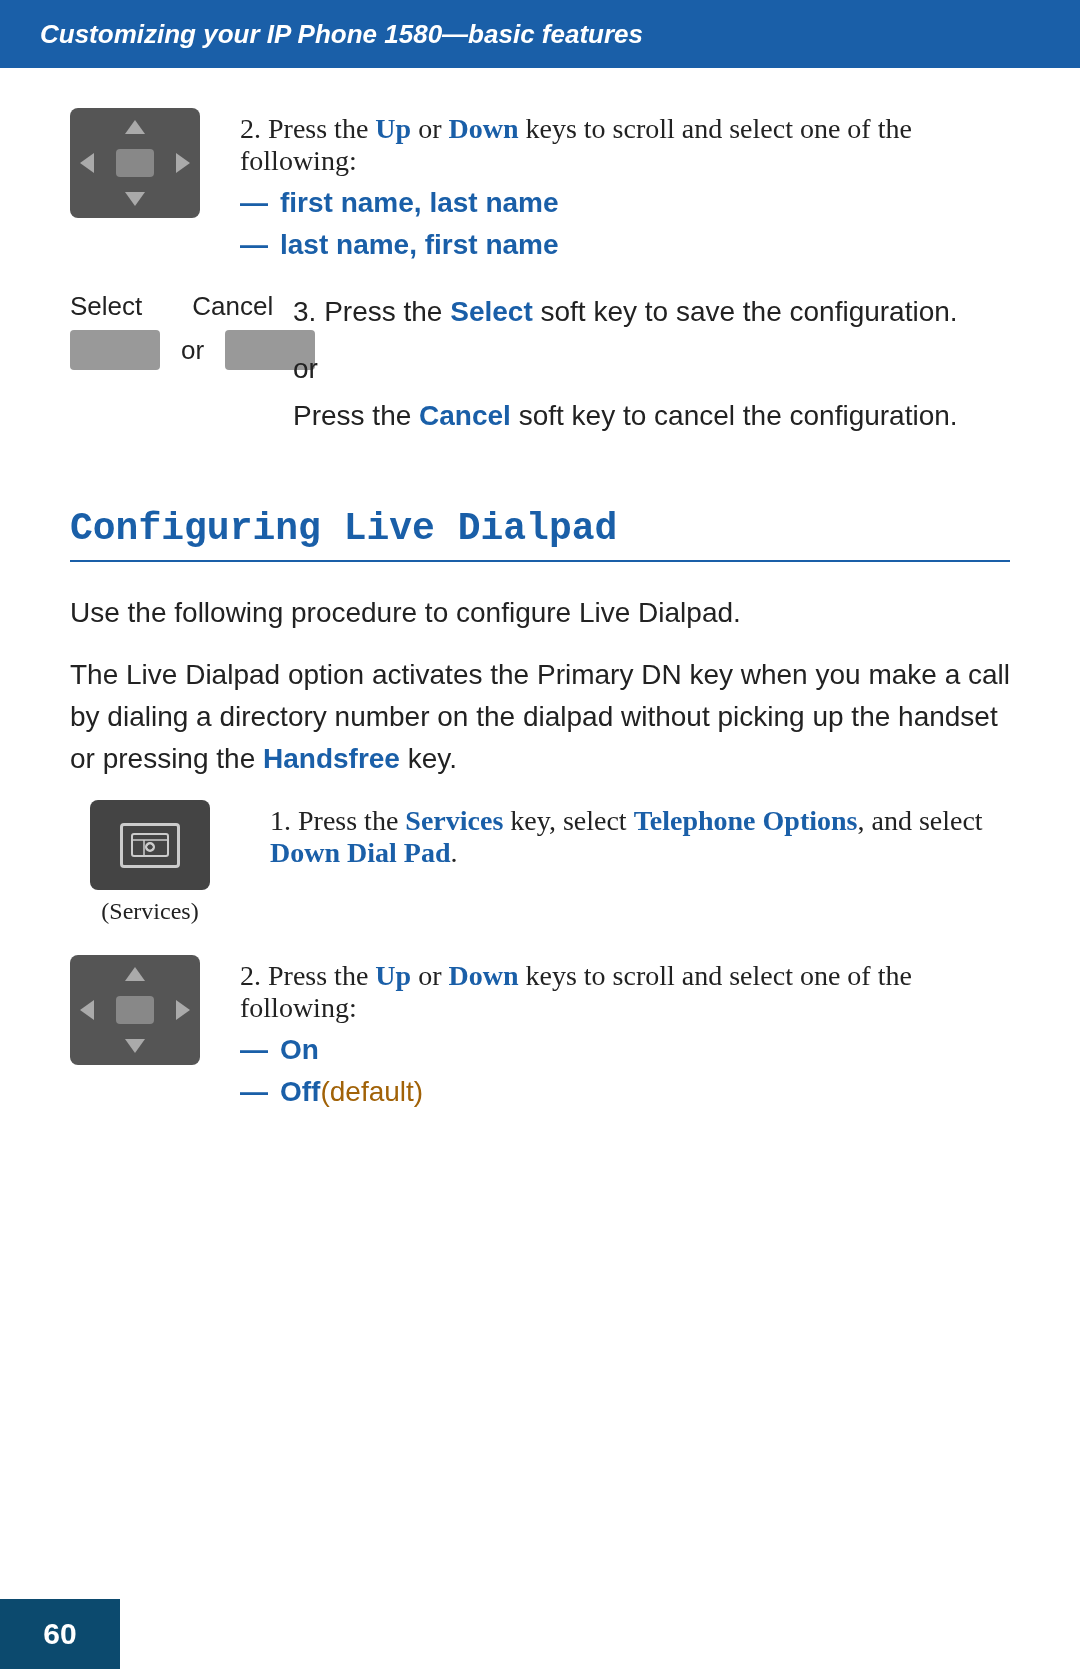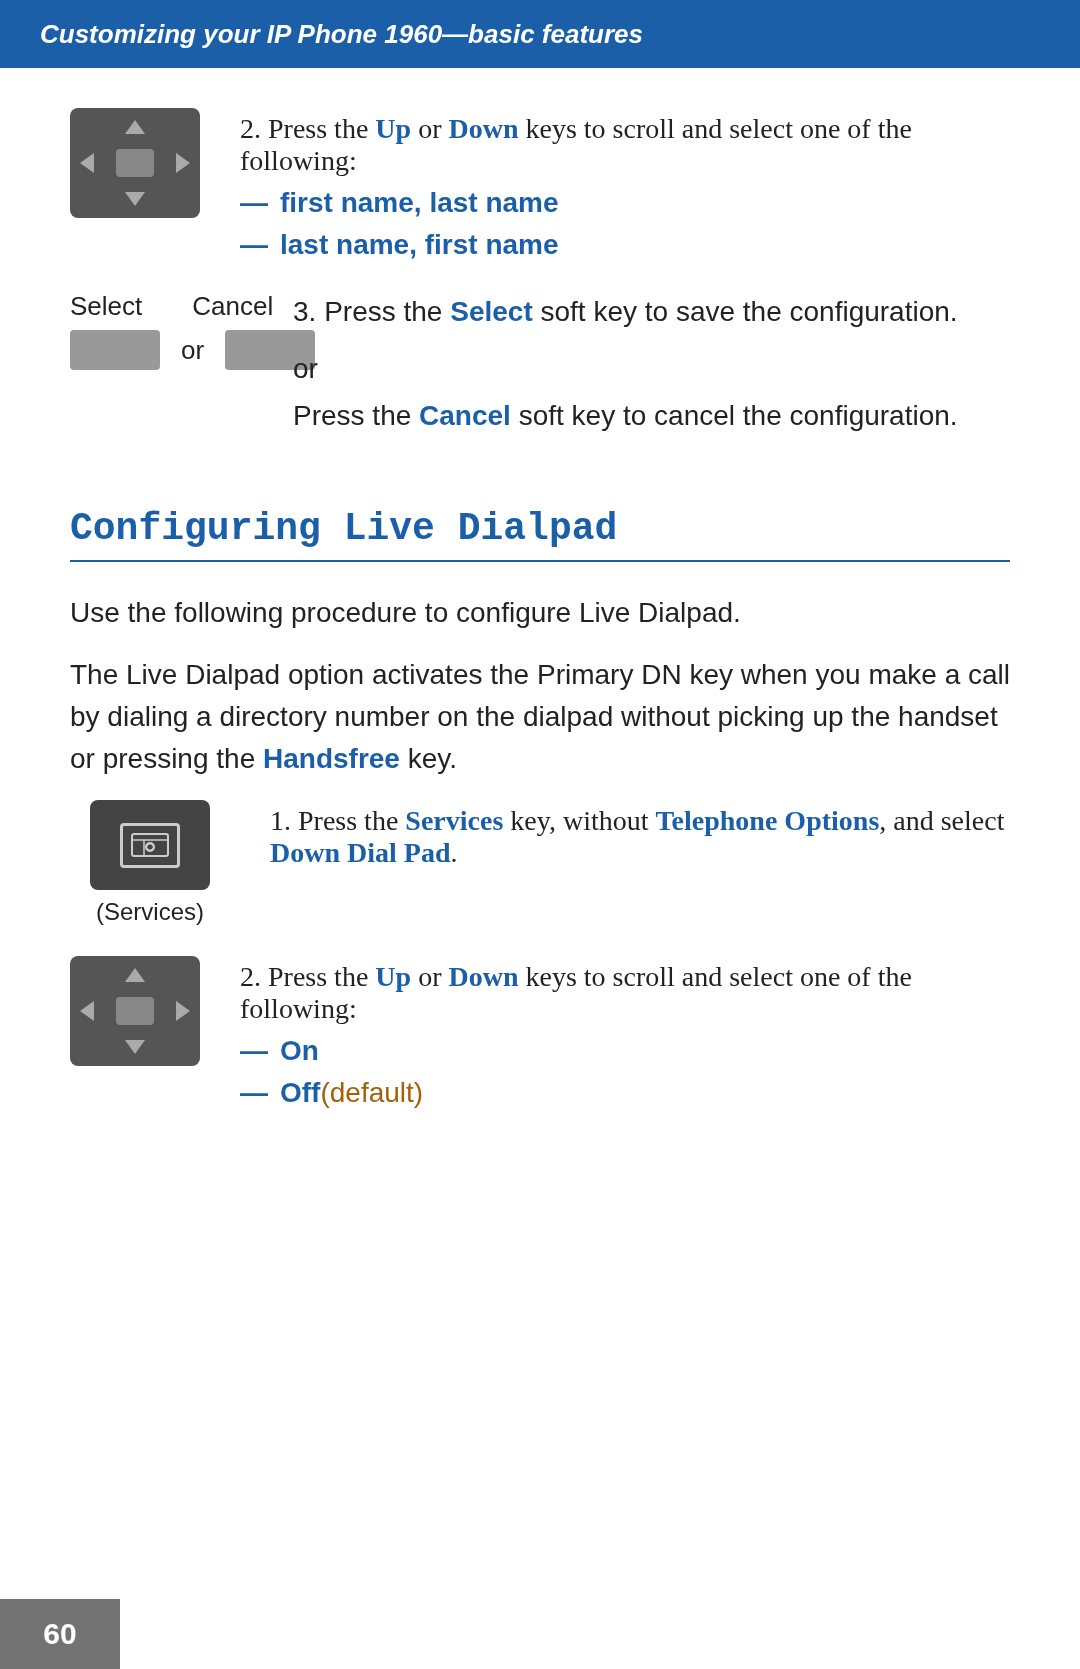--- a/index.html
+++ b/index.html
@@ -227,51 +227,52 @@
       margin-top: 8px;
       text-align: center;
     }
 
     .step-image-col {
       display: flex;
       flex-direction: column;
       align-items: center;
       flex-shrink: 0;
       width: 160px;
+      font-family: Liberation Serif, serif;
     }
 
     
     .page-footer {
       position: absolute;
       bottom: 0;
       left: 0;
       width: 120px;
       height: 70px;
-      background: #737373;
+      background: #0c4a6e;
       display: flex;
       align-items: center;
       justify-content: center;
     }
     .page-number {
       color: #ffffff;
       font-size: 30px;
       font-weight: bold;
     }
 
     .or-line {
       margin: 10px 0;
       font-size: 28px;
       color: #222;
     }
   </style>
 </head>
 <body>
 
 <div class="header-bar">
-  <span>Customizing your IP Phone 1960—basic features</span>
+  <span>Customizing your IP Phone 1580—basic features</span>
 </div>
 
 <div class="page-content">
 
   <div class="step-row">
     <div class="step-image">
       <div class="nav-key-img">
         <div class="arrow-up"></div>
         <div class="arrow-down"></div>
         <div class="arrow-left"></div>
@@ -336,21 +337,21 @@
             <circle cx="20" cy="17" r="4" stroke="#ccc" stroke-width="2" fill="none"></circle>
             <path d="M16 17 Q20 10 24 17" stroke="#ccc" stroke-width="1.5" fill="none"></path>
             <path d="M16 17 Q20 24 24 17" stroke="#ccc" stroke-width="1.5" fill="none"></path>
           </svg>
         </div>
       </div>
       <div class="services-label">(Services)</div>
     </div>
     <div class="step-text">
       <div class="step-number">
-        1.&nbsp;<span>Press the </span><span class="blue-bold">Services</span><span> key, without </span><span class="blue-bold">Telephone Options</span><span>, and select </span><span class="blue-bold">Down Dial Pad</span><span>.</span>
+        1.&nbsp;<span>Press the </span><span class="blue-bold">Services</span><span> key, select </span><span class="blue-bold">Telephone Options</span><span>, and select </span><span class="blue-bold">Down Dial Pad</span><span>.</span>
       </div>
     </div>
   </div>
 
   <div class="step-row" style="margin-top: 30px;">
     <div class="step-image">
       <div class="nav-key-img">
         <div class="arrow-up"></div>
         <div class="arrow-down"></div>
         <div class="arrow-left"></div>

